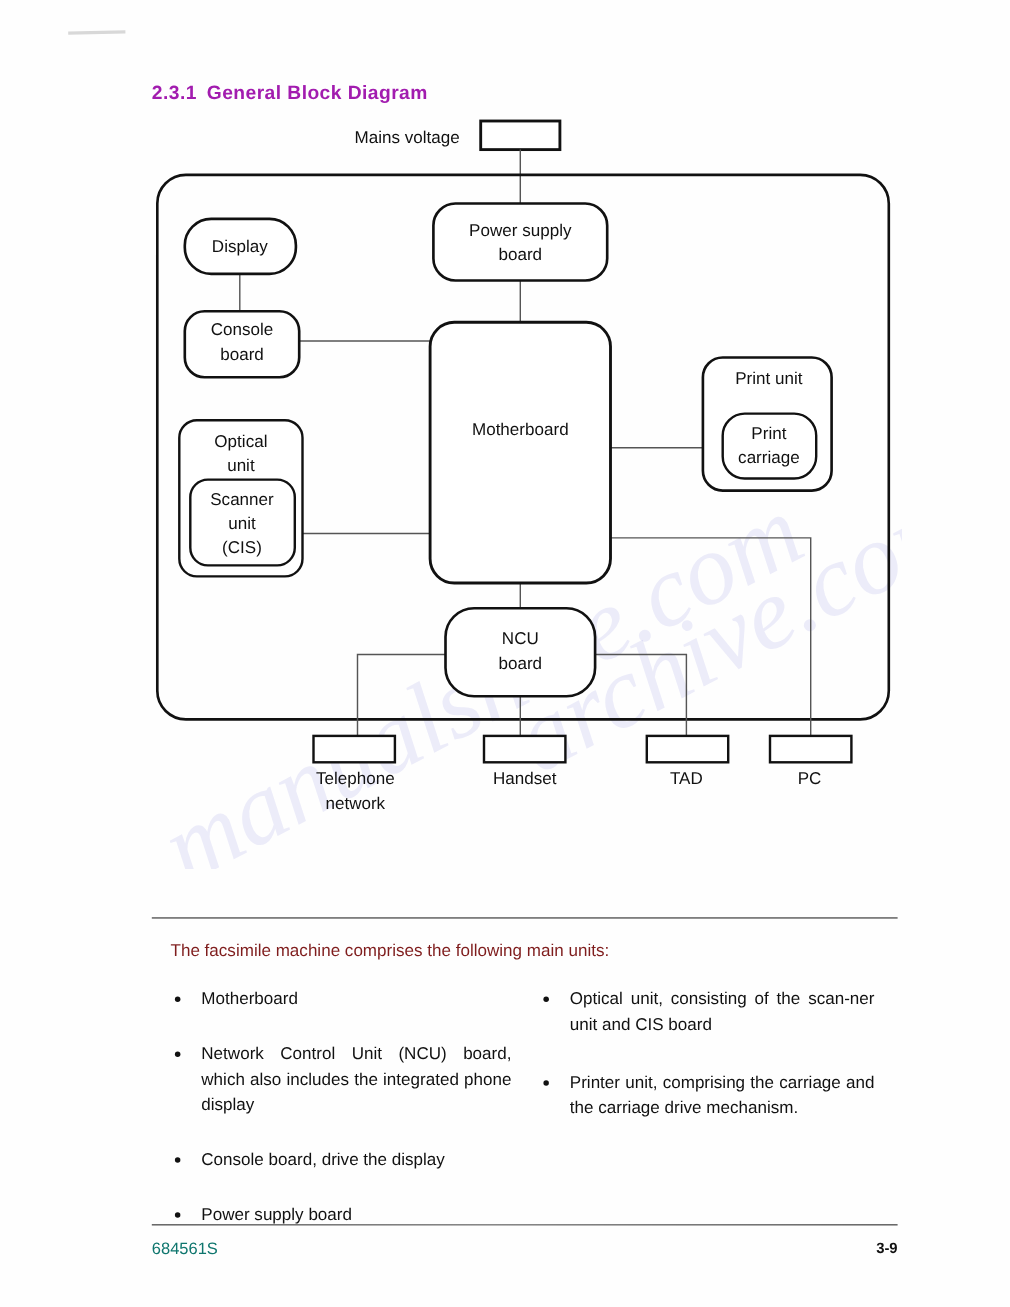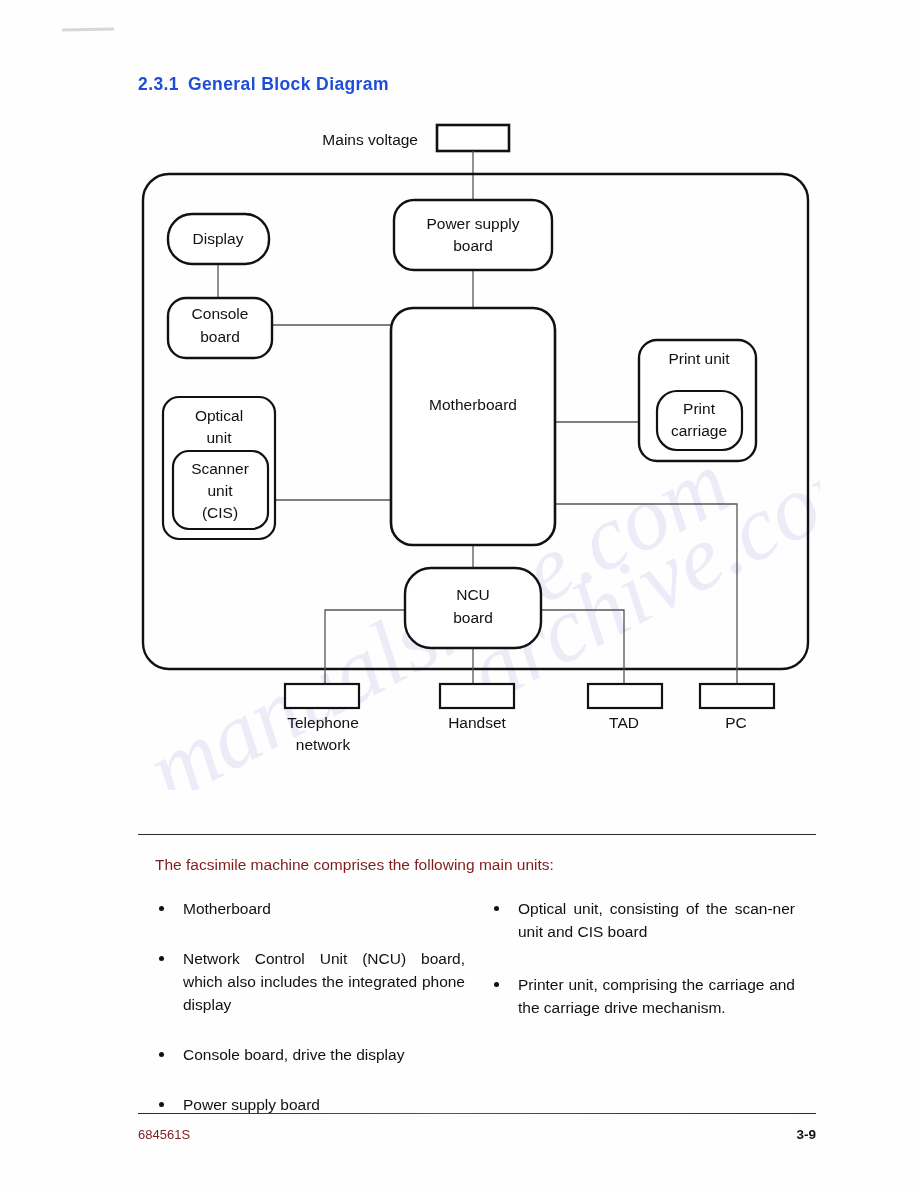--- a/index.html
+++ b/index.html
@@ -33,31 +33,31 @@
     transform: rotate(-1.2deg);
   }
 
   .section-heading {
     position: absolute;
     left: 138px;
     top: 74px;
     font-size: 17.5px;
     font-weight: bold;
     letter-spacing: 0.4px;
-    color: #1d4ed8;
+    color: #a21caf;
     white-space: nowrap;
   }
   .section-heading .num {
     margin-right: 9px;
   }
 
   .diagram-wrap {
     position: absolute;
     left: 0;
-    top: 112px;
+    top: 97px;
     width: 782px;
     height: 660px;
   }
   .diagram-wrap svg {
     display: block;
   }
 
   .blk-label {
     font-family: "Liberation Sans", sans-serif;
     font-size: 15.5px;
@@ -150,22 +150,22 @@
     position: absolute;
     left: 138px;
     width: 678px;
     top: 1127px;
     height: 20px;
   }
   .footer-left {
     position: absolute;
     left: 0;
     top: 0;
-    font-size: 13px;
-    color: #7f1d1d;
+    font-size: 15px;
+    color: #0f766e;
   }
   .footer-right {
     position: absolute;
     right: 0;
     top: 0;
     font-size: 13.5px;
     font-weight: bold;
     color: #111111;
   }
 

